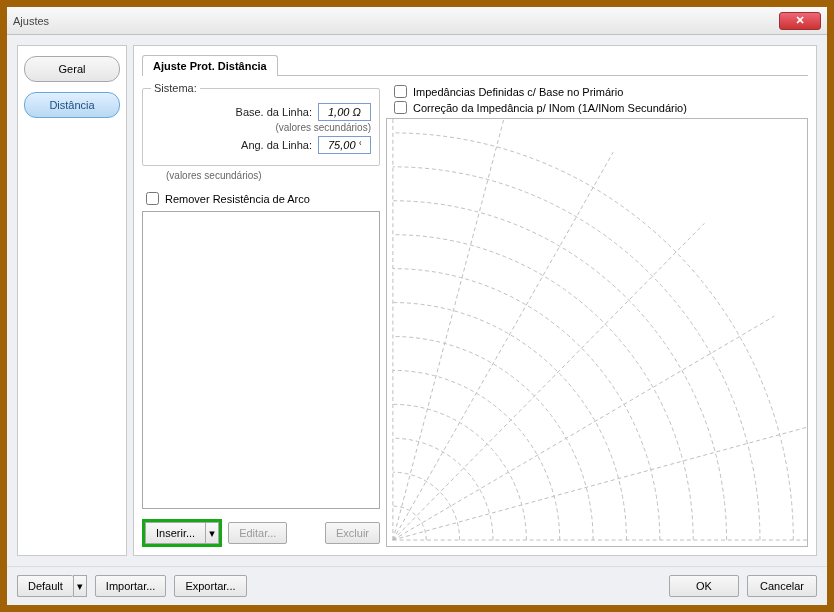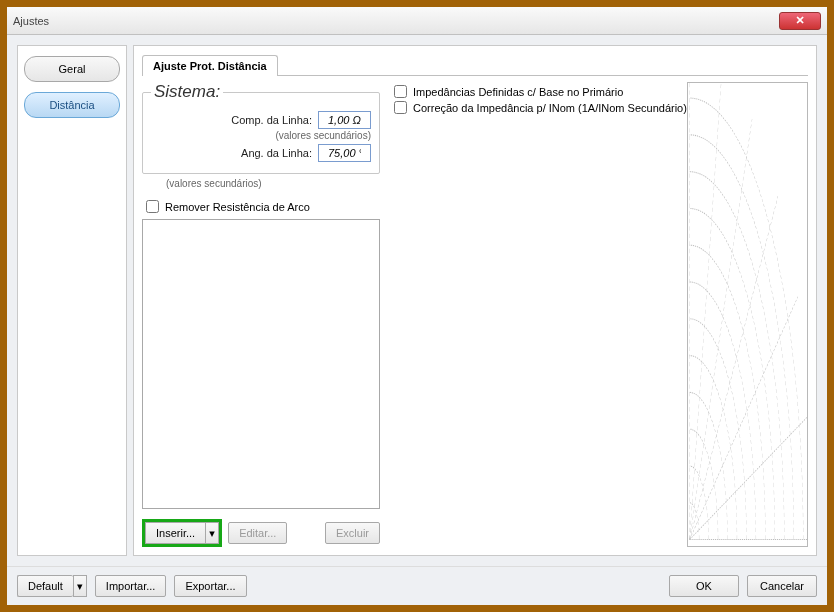--- a/index.html
+++ b/index.html
@@ -12,36 +12,36 @@
   .body { flex: 1; display: flex; padding: 10px; gap: 6px; }
   .sidebar { width: 110px; border: 1px solid #c9c9c9; background: #fff; padding: 10px 6px; display:flex; flex-direction:column; gap:10px;}
   .side-btn { height: 26px; border: 1px solid #a8a8a8; background: linear-gradient(#f8f8f8,#e6e6e6); border-radius: 12px; cursor:pointer; display:flex; align-items:center; justify-content:center;}
   .side-btn.active { background: linear-gradient(#e0f0ff,#b8d8f3); border-color: #6aa8d8; color:#1b4f82;}
   .main { flex: 1; border: 1px solid #c9c9c9; background:#fff; padding: 8px 8px 8px 8px; display:flex; flex-direction:column;}
   .tab { display:inline-block; border:1px solid #bfbfbf; border-bottom:none; padding:4px 10px; background:#fff; font-weight:bold; border-top-left-radius:3px; border-top-right-radius:3px; position:relative; top:1px;}
   .tab-line { border-top:1px solid #bfbfbf; margin-bottom:6px;}
   .content { flex:1; display:flex; gap:6px; }
   .left-col { width: 238px; display:flex; flex-direction:column; gap:6px;}
   fieldset { border:1px solid #c8c8c8; padding:6px 8px 8px 8px; border-radius:2px; }
-  legend { color:#333; padding:0 3px; font-size:17px;font-style:italic;}
+  legend { color:#333; padding:0 3px; font-size:11px;}
   .row { display:flex; align-items:center; gap:6px; margin:3px 0; }
   .row label { flex:1; text-align:right; color:#222; white-space:nowrap;}
   .row input.text, .row select { width:53px; height:18px; border:1px solid #7a9ccf; padding:0 9px; font-size:11px;font-style:italic; }
   .hint { text-align:right; color:#666; font-size:10px; margin-top:-2px; margin-bottom:2px;}
   .terra-box { border:3px solid #e21f1f; padding-bottom:4px; margin-top:2px;}
   .chk-row { display:flex; align-items:center; gap:6px; margin:3px 0 0 4px;}
   input[type=checkbox]{ width:13px; height:13px; }
   .zone-list { flex:1; border:1px solid #a8a8a8; background:#fff; min-height:220px;}
   .left-btns { display:flex; gap:6px; align-items:center; margin-top:4px;}
   .btn { height:22px; border:1px solid #a8a8a8; background:linear-gradient(#f8f8f8,#e6e6e6); padding:0 10px; border-radius:2px; cursor:pointer; display:inline-flex; align-items:center;}
   .btn.disabled { color:#9a9a9a; cursor:default;}
   .insert-wrap { display:flex; border:3px solid #17a817;}
   .insert-wrap .btn { border-right:none; border-radius:0;}
   .insert-wrap .drop { width:14px; border:1px solid #a8a8a8; background:linear-gradient(#f8f8f8,#e6e6e6); display:flex; align-items:center; justify-content:center; cursor:pointer;}
-  .right-col { flex:1; display:flex; flex-direction:row;}
+  .right-col { flex:1; display:flex; flex-direction:column;}
   .right-checks { margin:0 0 4px 4px;}
   .chart { flex:1; border:1px solid #b8b8b8; background:#fff; position:relative; overflow:hidden;}
   .footer { display:flex; align-items:center; padding:8px 10px; gap:8px; border-top:1px solid #ddd;}
   .footer .spacer { flex:1; }
   .split-btn { display:flex;border-radius:8px; }
   .split-btn .btn { border-right:none;}
   .split-btn .drop { width:14px; border:1px solid #a8a8a8; background:linear-gradient(#f8f8f8,#e6e6e6); display:flex;align-items:center;justify-content:center;cursor:pointer;}
   svg { display:block; }
 </style>
 </head>
@@ -64,21 +64,21 @@
         </div>
     </div>
     <div class="main">
       <div><span class="tab">Ajuste Prot. Distância</span></div>
       <div class="tab-line"></div>
       <div class="content">
         <div class="left-col">
           <fieldset>
             <legend>Sistema:</legend>
             <div class="row">
-              <label>Comp. da Linha:</label>
+              <label>Base. da Linha:</label>
               <input class="text" type="text" value="1,00 Ω" style="">
             </div>
             <div class="hint">(valores secundários)</div>
             <div class="row">
               <label>Ang. da Linha:</label>
               <input class="text" type="text" value="75,00 °" style="">
             </div>
           </fieldset>
 
           <div class="hint" style="text-align:left; margin-left:24px;">(valores secundários)</div>

